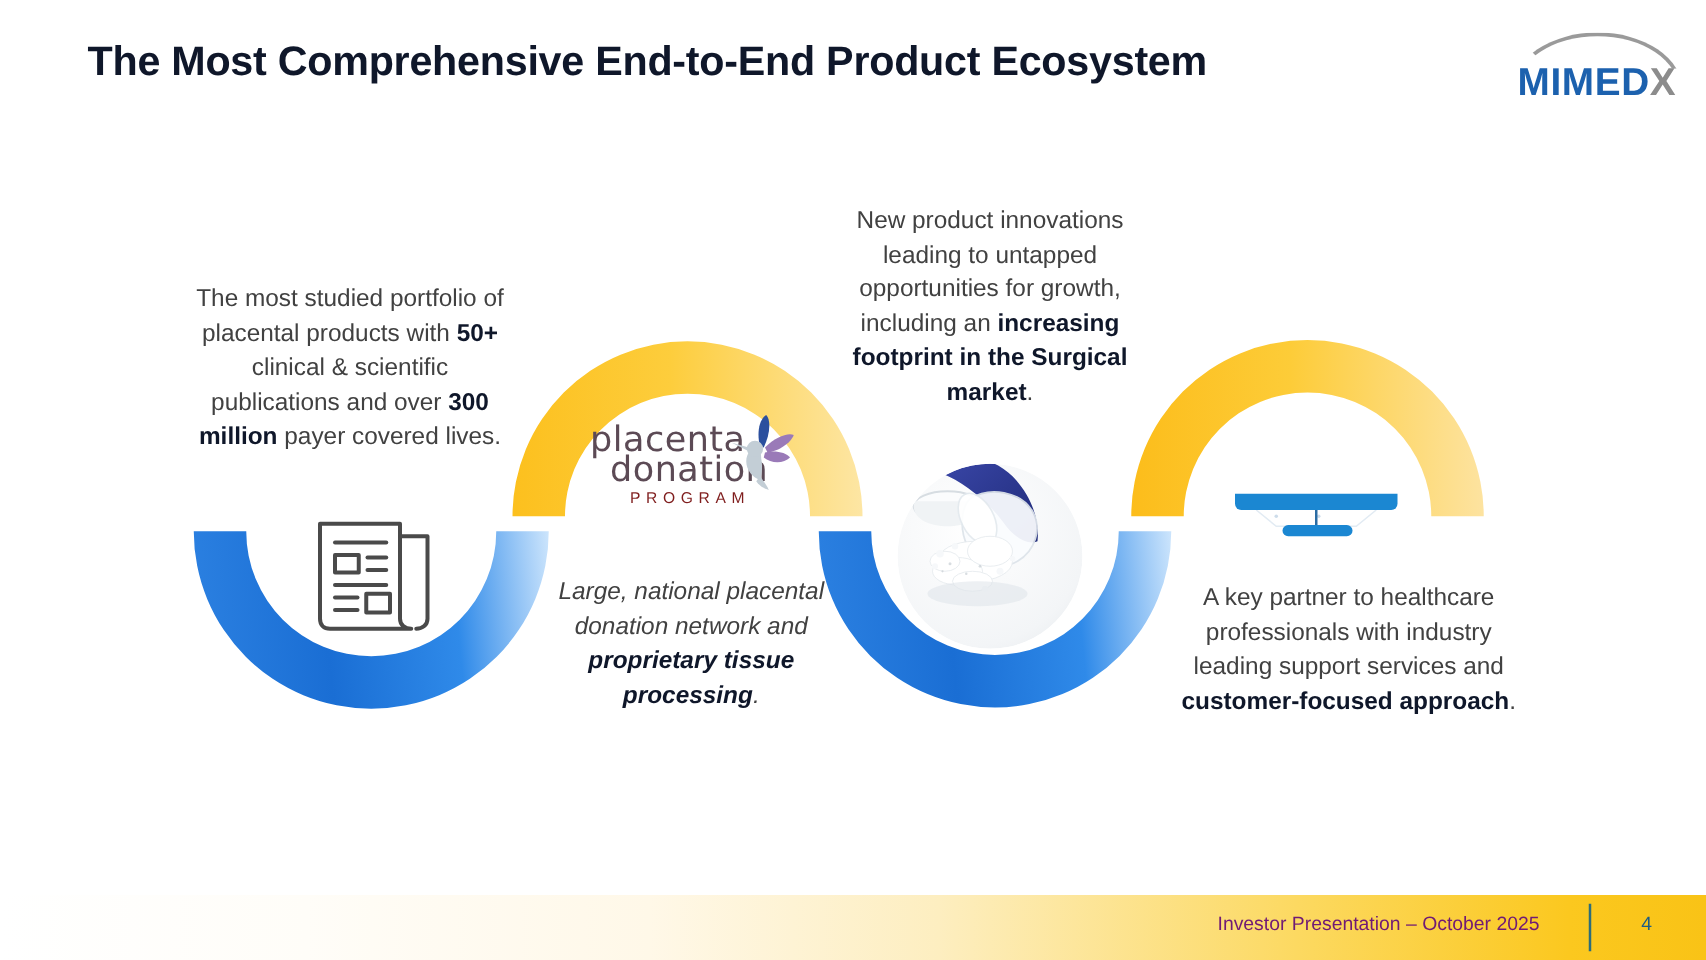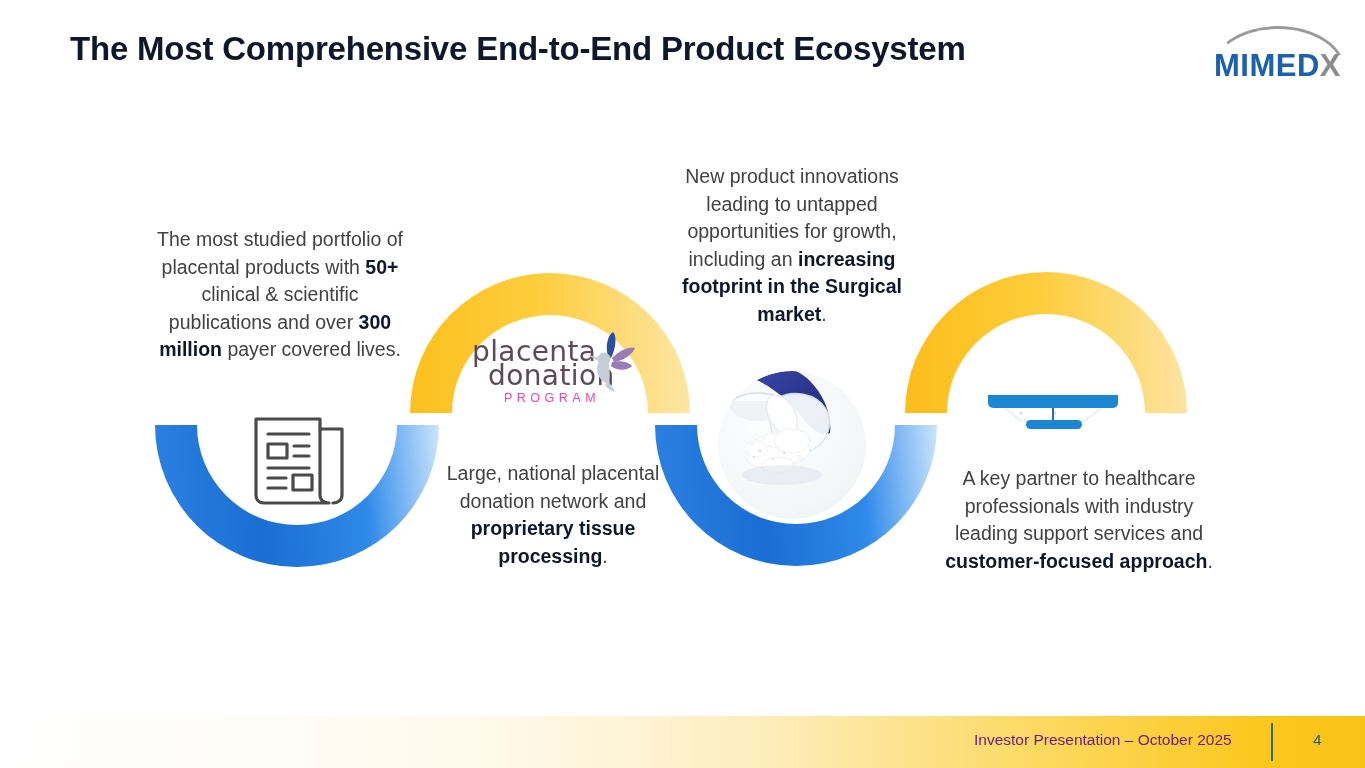--- a/index.html
+++ b/index.html
@@ -74,21 +74,21 @@
   .blurb {
     position: absolute;
     font-size: 19.5px;
     line-height: 27.5px;
     text-align: center;
     color: #414141;
   }
   .blurb b { font-weight: bold; color: #0f172a; }
 
   #blurb-publications { left: 148px;  top: 226px;  width: 264px; }
-  #blurb-donation     { left: 438px;  top: 460px;  width: 230px; }
+  #blurb-donation     { left: 438px;  top: 460px;  width: 230px; font-style: italic; }
   #blurb-innovation   { left: 666px;  top: 163px;  width: 252px; }
   #blurb-partner      { left: 934px;  top: 465px;  width: 290px; }
 
   
   #publication-icon {
     position: absolute;
     left: 248px;
     top: 415px;
     width: 102px;
     height: 92px;
@@ -115,21 +115,21 @@
     left: 18px; top: 26px;
     font-family: "DejaVu Sans", sans-serif;
     font-size: 28px;
     color: #5c4a55;
     letter-spacing: 0.4px;
   }
   #placenta-logo .pd-line3 {
     position: absolute;
     left: 34px; top: 58px;
     font-size: 12.5px;
-    color: #ec4899;
+    color: #7f1d1d;
     letter-spacing: 4.5px;
   }
   #placenta-logo .pd-bird {
     position: absolute;
     left: 105px; top: -2px;
     width: 64px; height: 62px;
   }
 
   
   #powder-photo {

